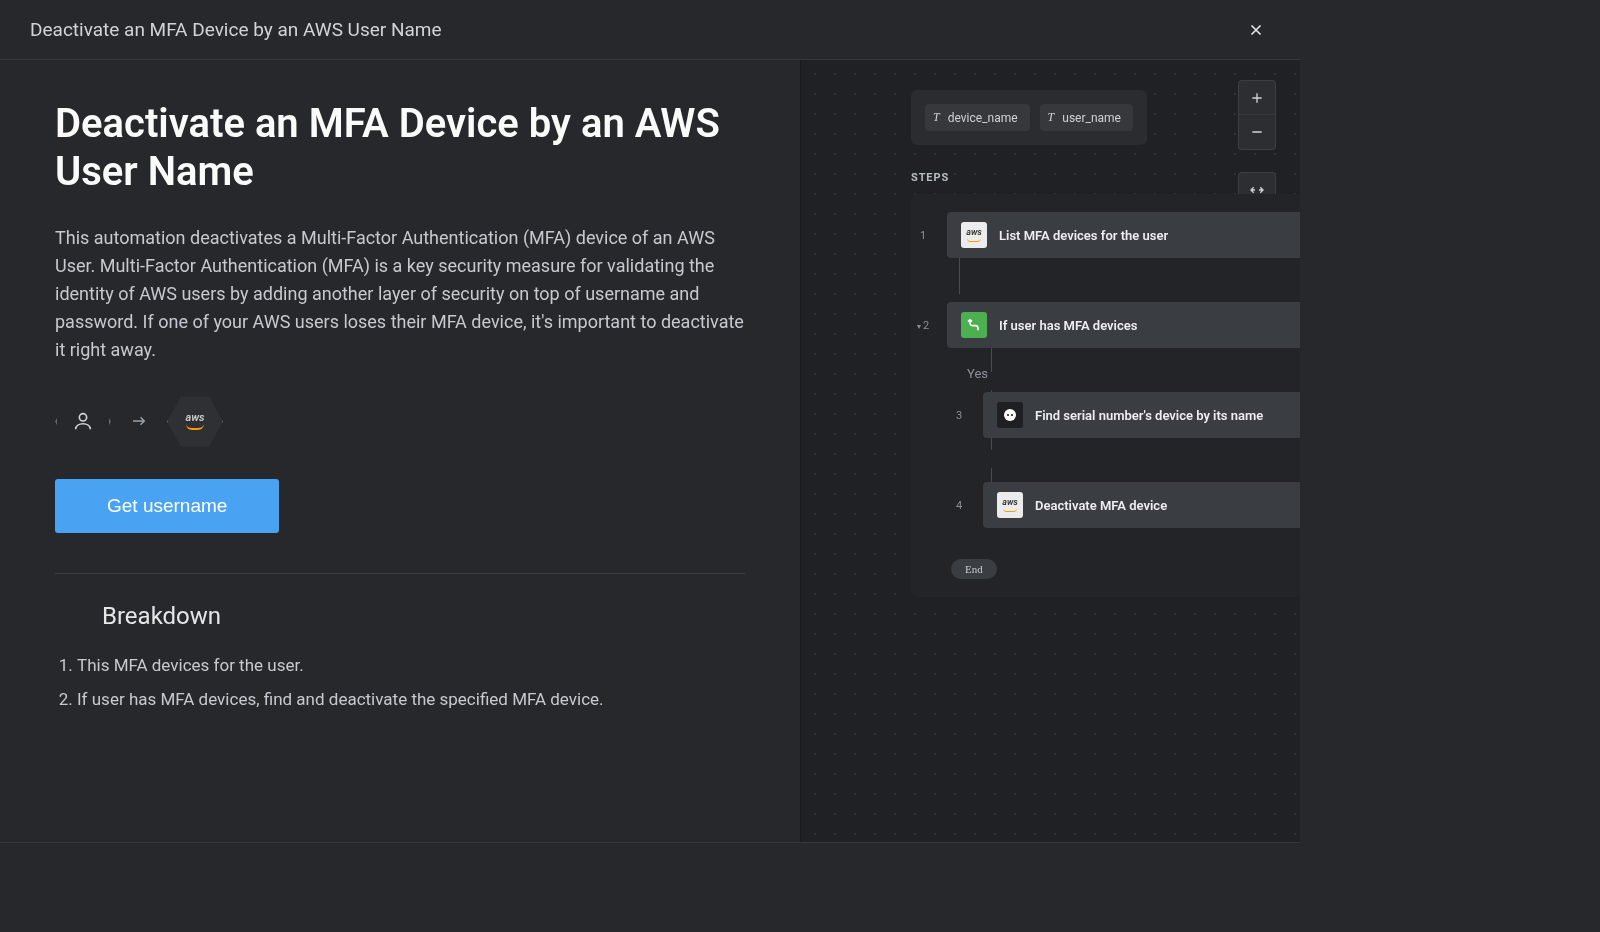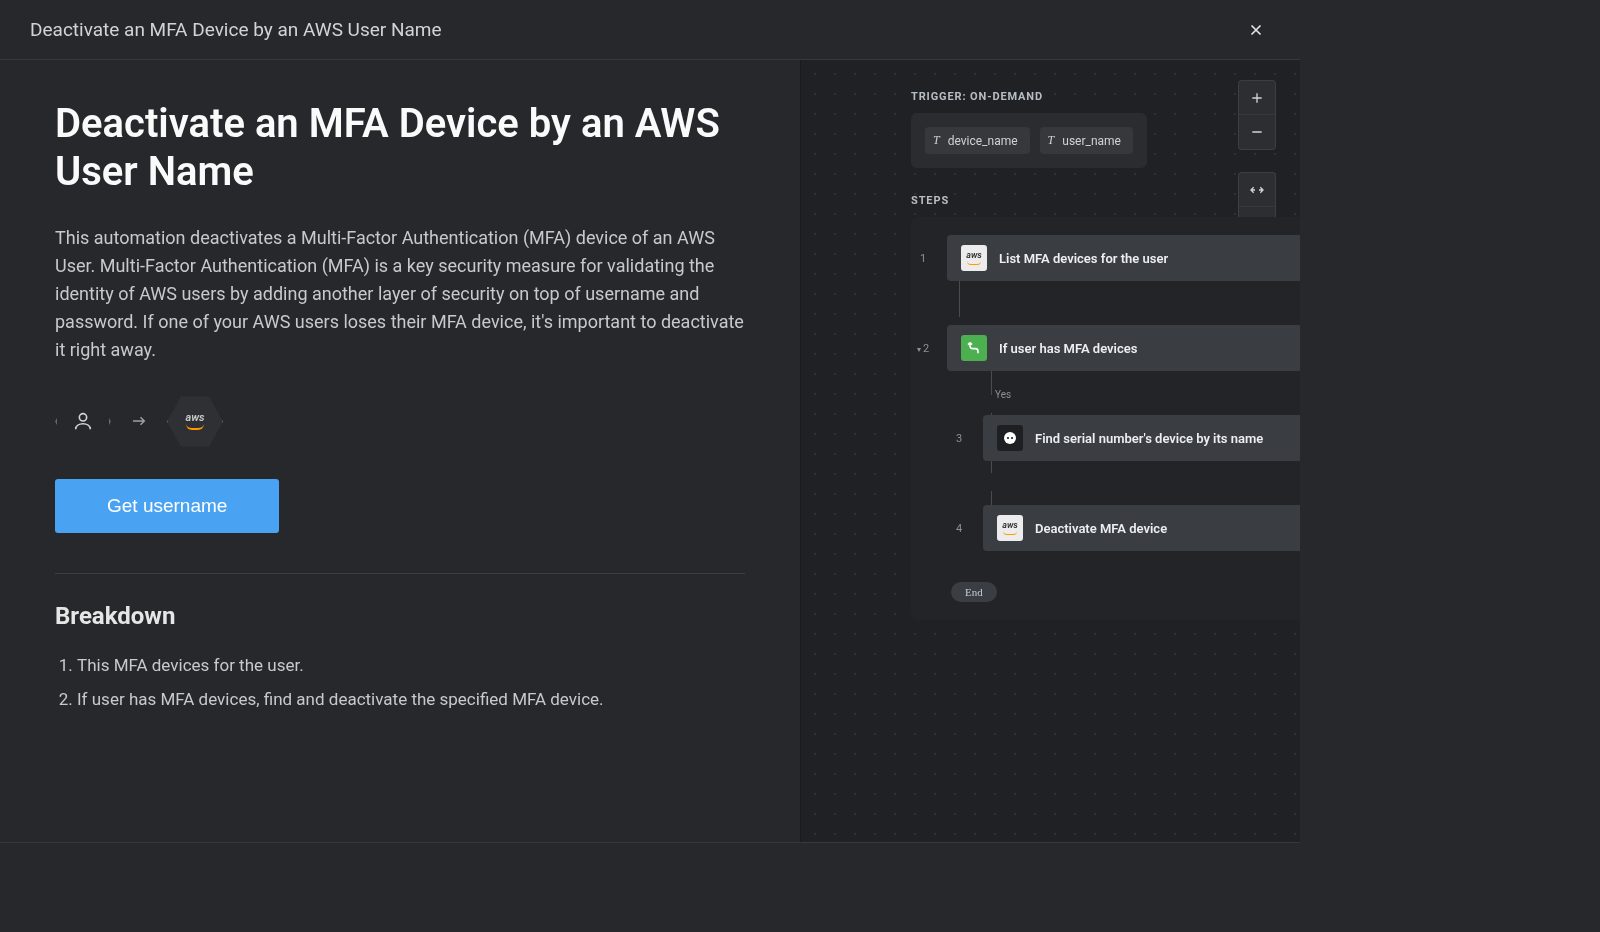--- a/index.html
+++ b/index.html
@@ -140,23 +140,24 @@
   }
 
   hr.sep {
     border: none;
     border-top: 1px solid rgba(255,255,255,0.1);
     margin-bottom: 28px;
   }
 
   .left h2 {
     font-size: 24px;
-    font-weight: 700;
+    font-weight: 400;
     color: #e6e6e6;
     margin-bottom: 18px;
+    margin-left: 47px;
   }
   .breakdown ol {
     padding-left: 22px;
     color: #c6c9cf;
     font-size: 17px;
     line-height: 2;
   }
 
   
   .dots {
@@ -287,23 +288,23 @@
   .step-icon.aws-sq { background: #ececec; }
   .step-icon.aws-sq .aws-text { color:#333; font-size:9px; }
   .step-icon.aws-sq .aws-smile { width:14px; border-width:1.5px; height:4px; }
   .step-icon.cond { background: #4caf50; }
   .step-icon.cond svg { width: 16px; height: 16px; color:#fff; }
   .step-icon.action { background: #1d1f22; }
   .step-icon.action svg { width: 16px; height: 16px; color:#fff; }
 
   .yes-label {
     position:absolute;
-    left: 84px;
+    left: 56px;
     top: -26px;
-    font-size: 10px;
+    font-size: 13px;
     color:#8b9099;
   }
 
   .end-pill {
     display:inline-block;
     margin-left: 40px;
     background:#3a3d42;
     border-radius: 12px;
     font-size:11px;
     color:#c7cad0;
@@ -404,21 +405,20 @@
           </div>
           <div class="zoom-btn">
             <svg viewBox="0 0 24 24" stroke="currentColor" stroke-width="2" fill="none">
                 <path d="M12 3v6M12 15v6M8 7l4-4 4 4M8 17l4 4 4-4"></path>
               </svg>
           </div>
         </div>
       </div>
 
       <div class="canvas">
-        <div class="section-label">TRIGGER: ON-DEMAND</div>
         <div class="trigger-card">
           <div class="chip">
               <span class="T">T</span>
               <span>device_name</span>
             </div>
           <div class="chip">
               <span class="T">T</span>
               <span>user_name</span>
             </div>
         </div>

